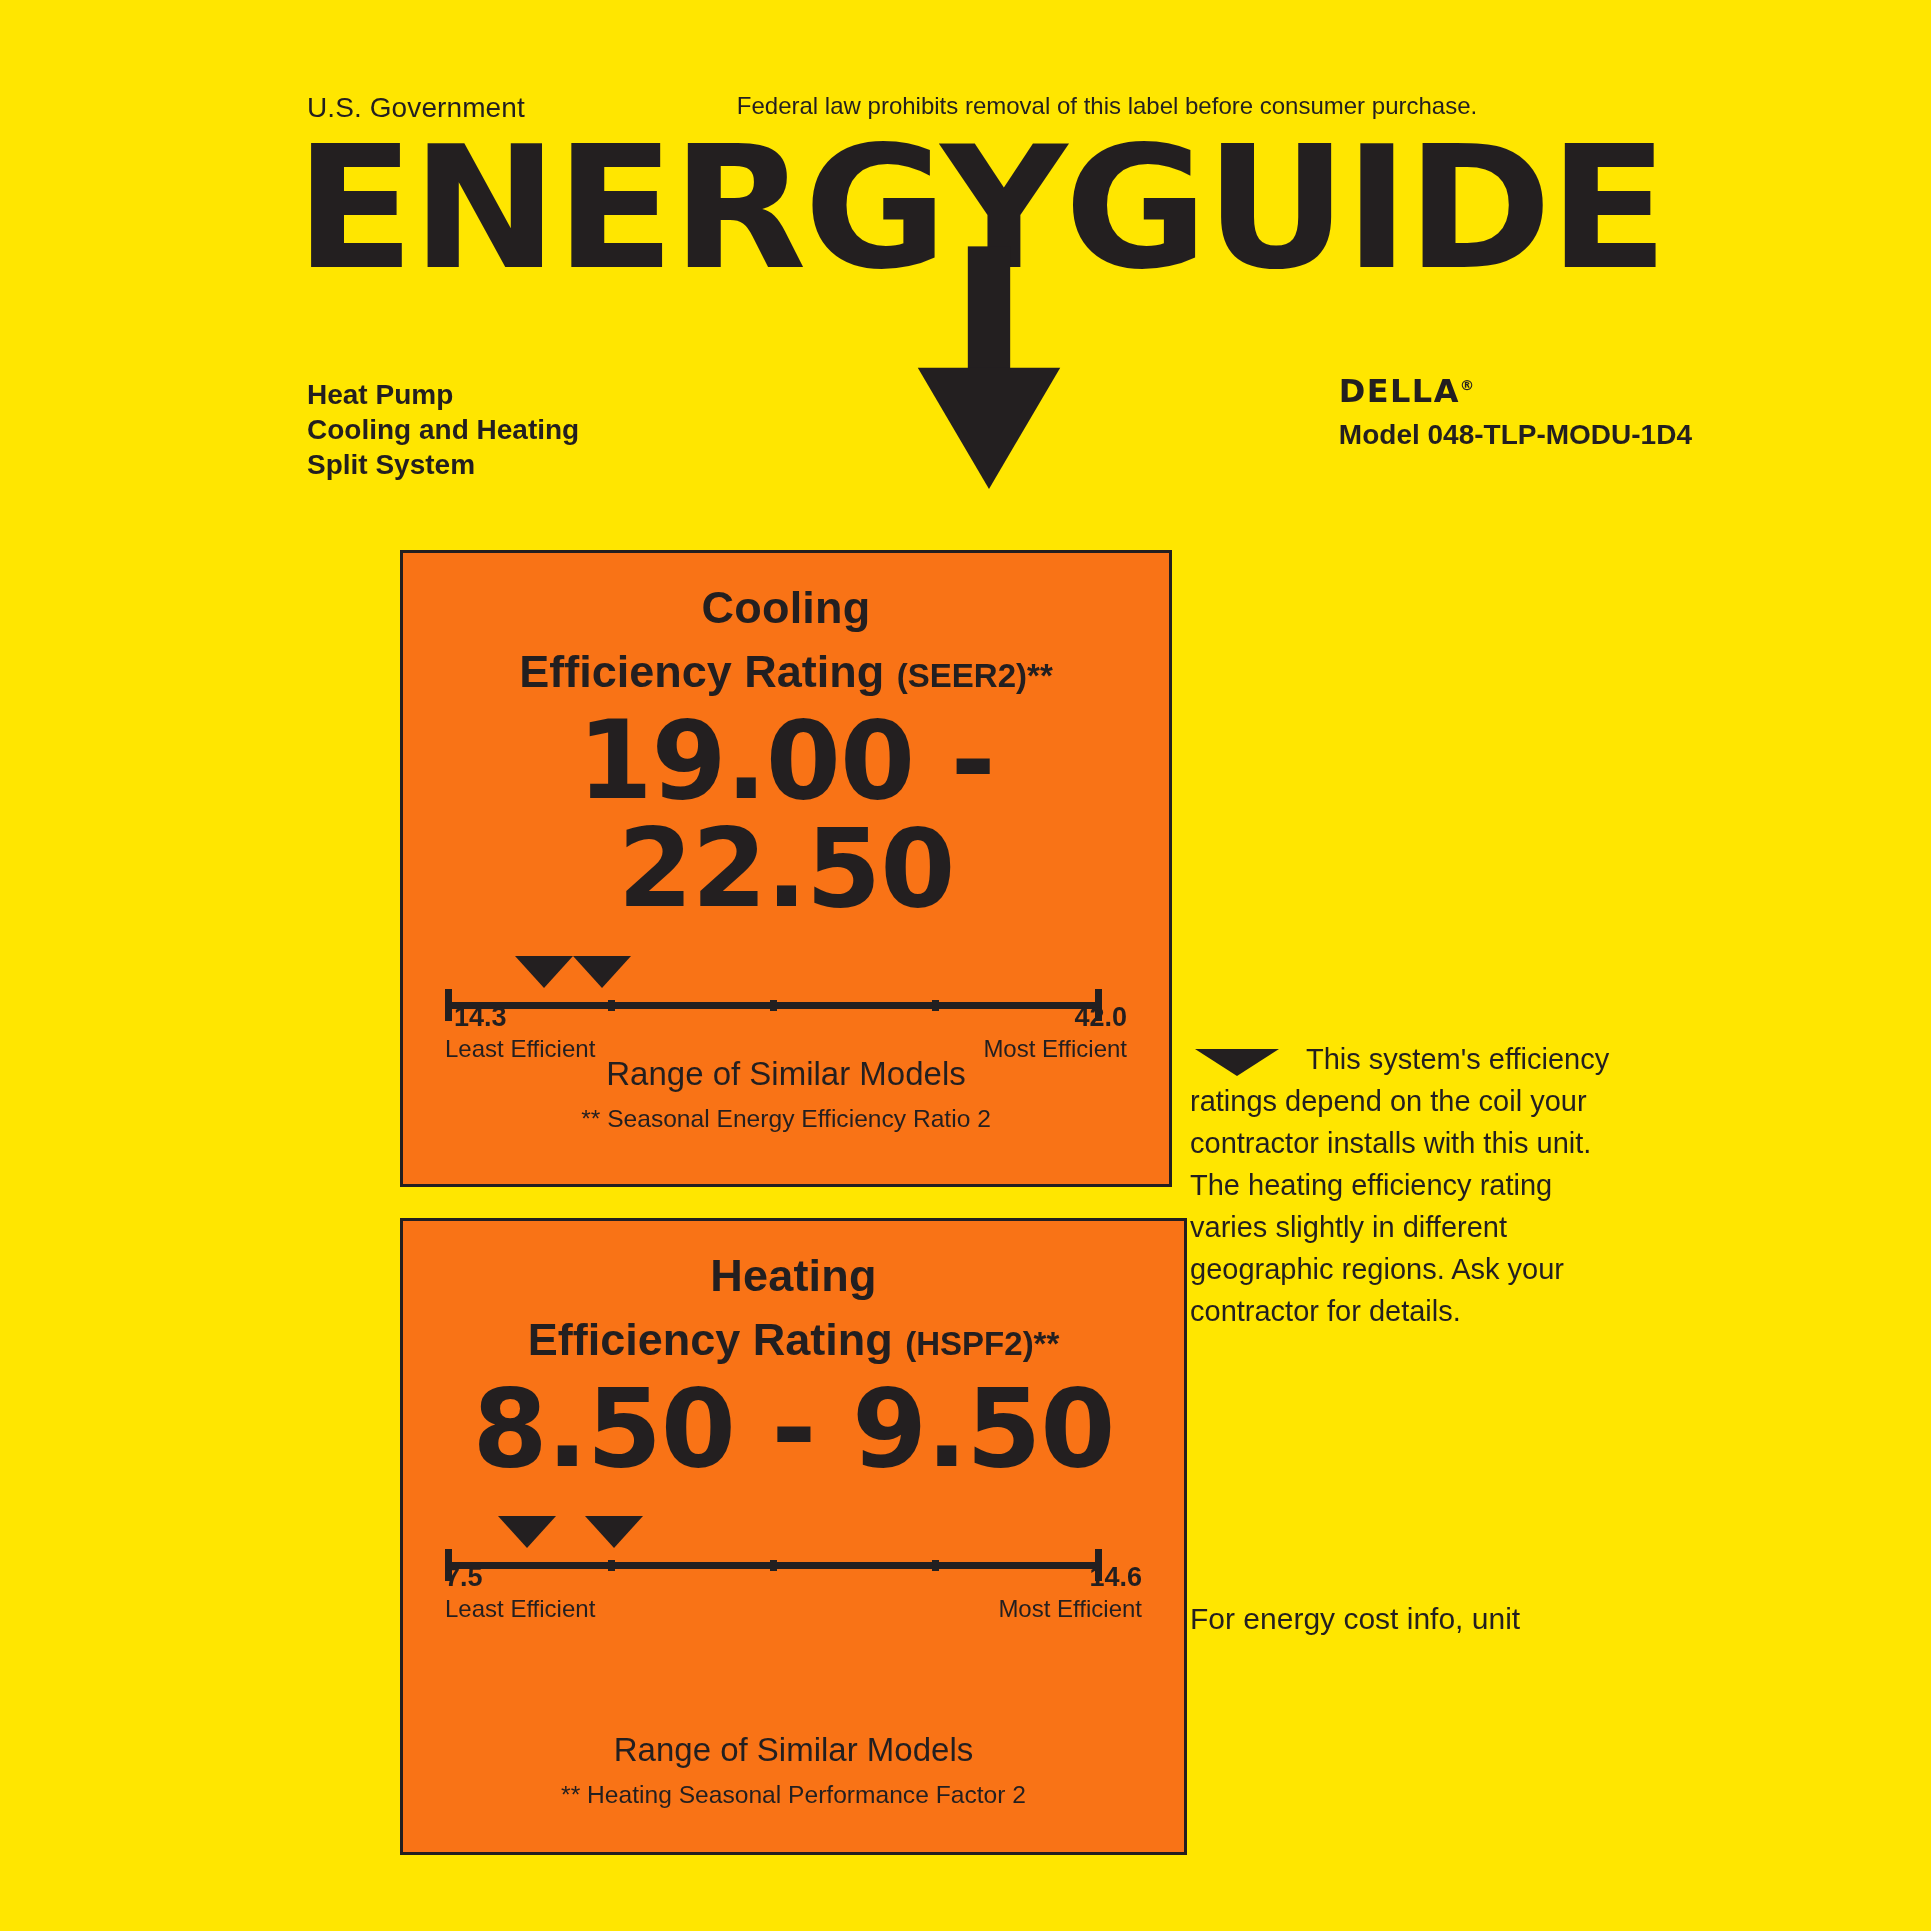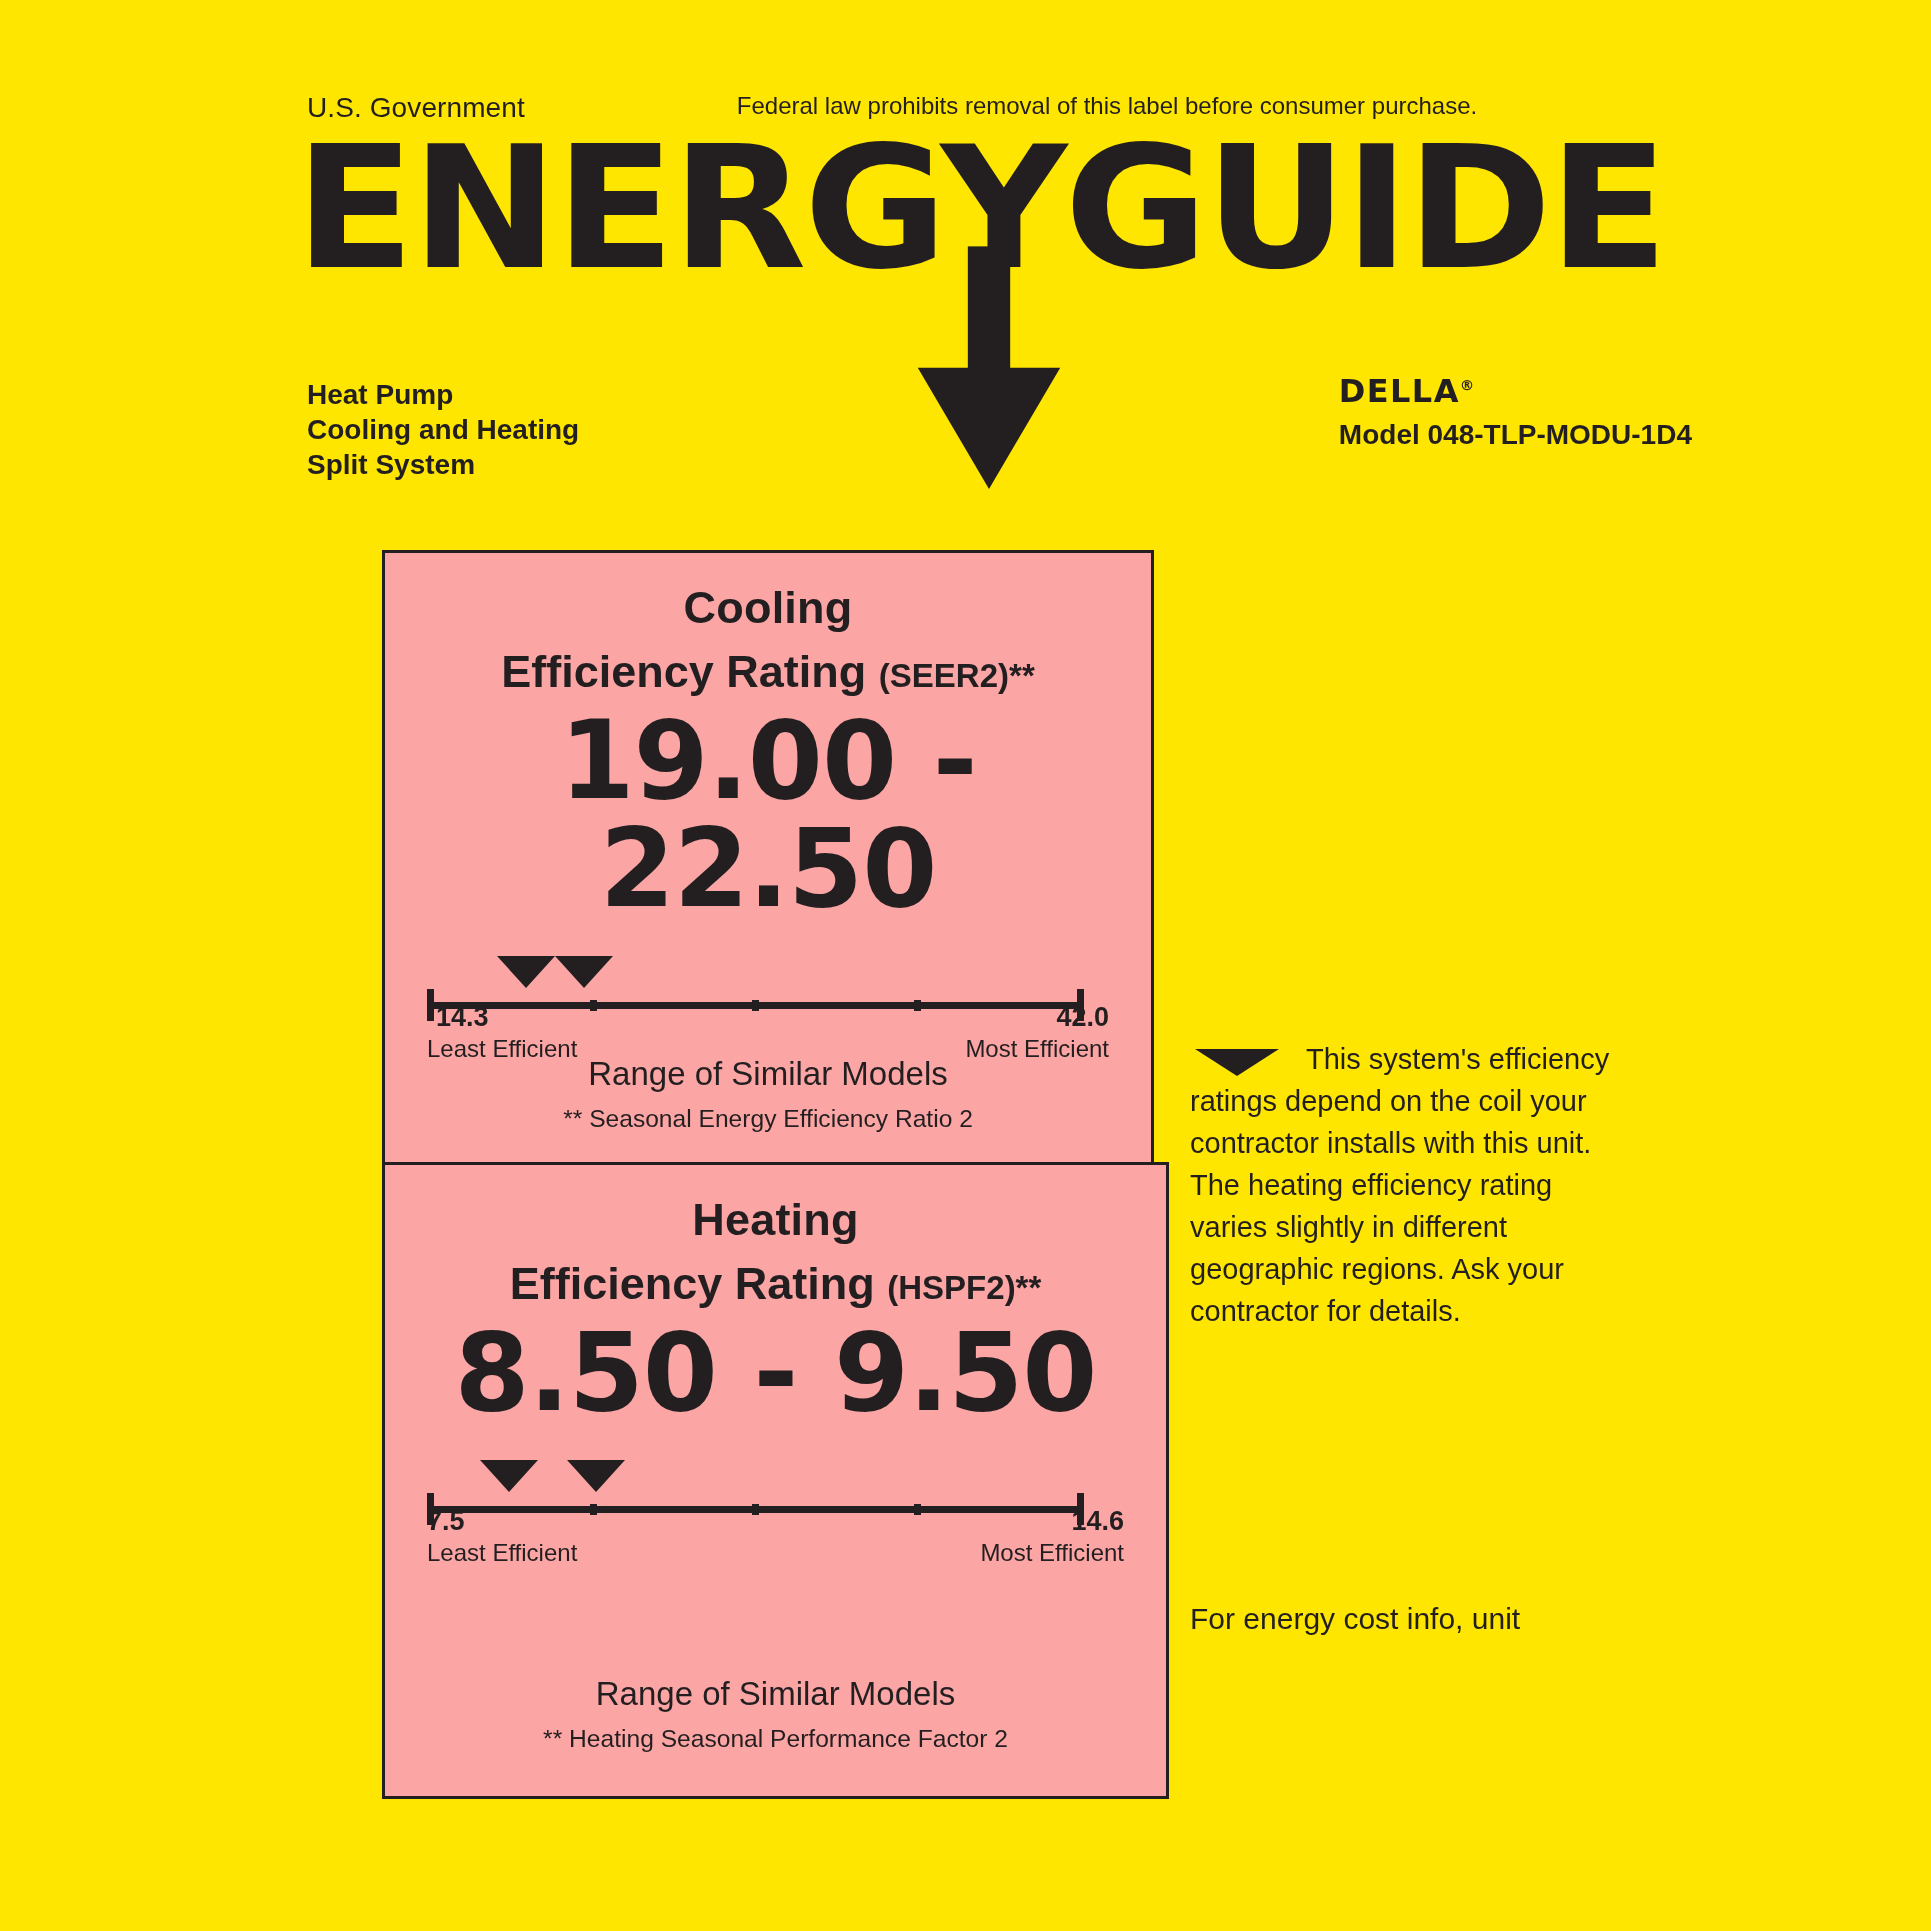--- a/index.html
+++ b/index.html
@@ -79,24 +79,25 @@
   .brand .model {
     font-size: 28px;
     margin-top: 8.7px;
     white-space: nowrap;
   }
 
   
   .box {
     position: absolute;
     border: 3.9px solid #231f20;
-    background: #fca5a5;
+    background: #f97316;
+    margin-left: 18px;
   }
   #cooling-box { left: 382px; top: 550px; width: 772px; height: 637px; }
-  #heating-box { left: 382px; top: 1162px; width: 787px; height: 637px; }
+  #heating-box { left: 382px; top: 1218px; width: 787px; height: 637px; }
 
   .box-head {
     text-align: center;
     font-weight: bold;
     font-size: 45px;
     margin-top: 29px;
     letter-spacing: 0.2px;
   }
   .box-sub {
     text-align: center;

